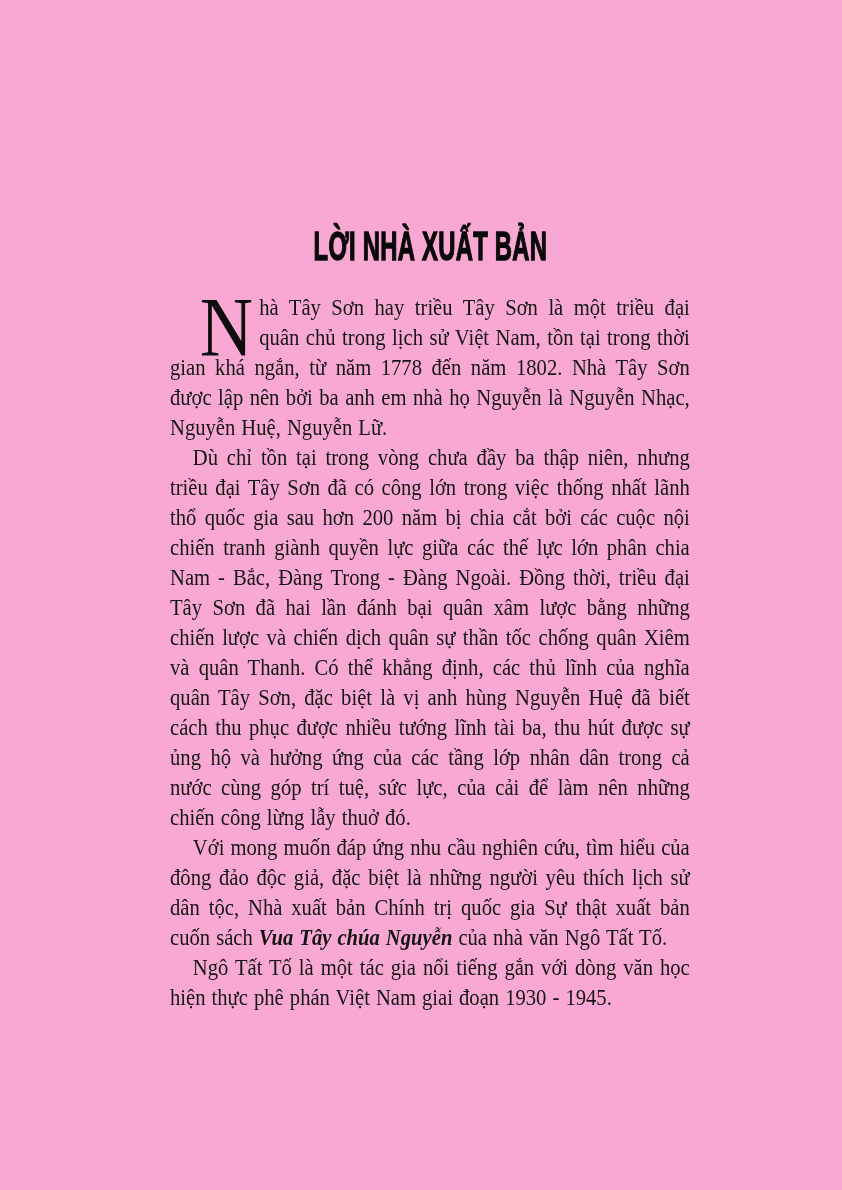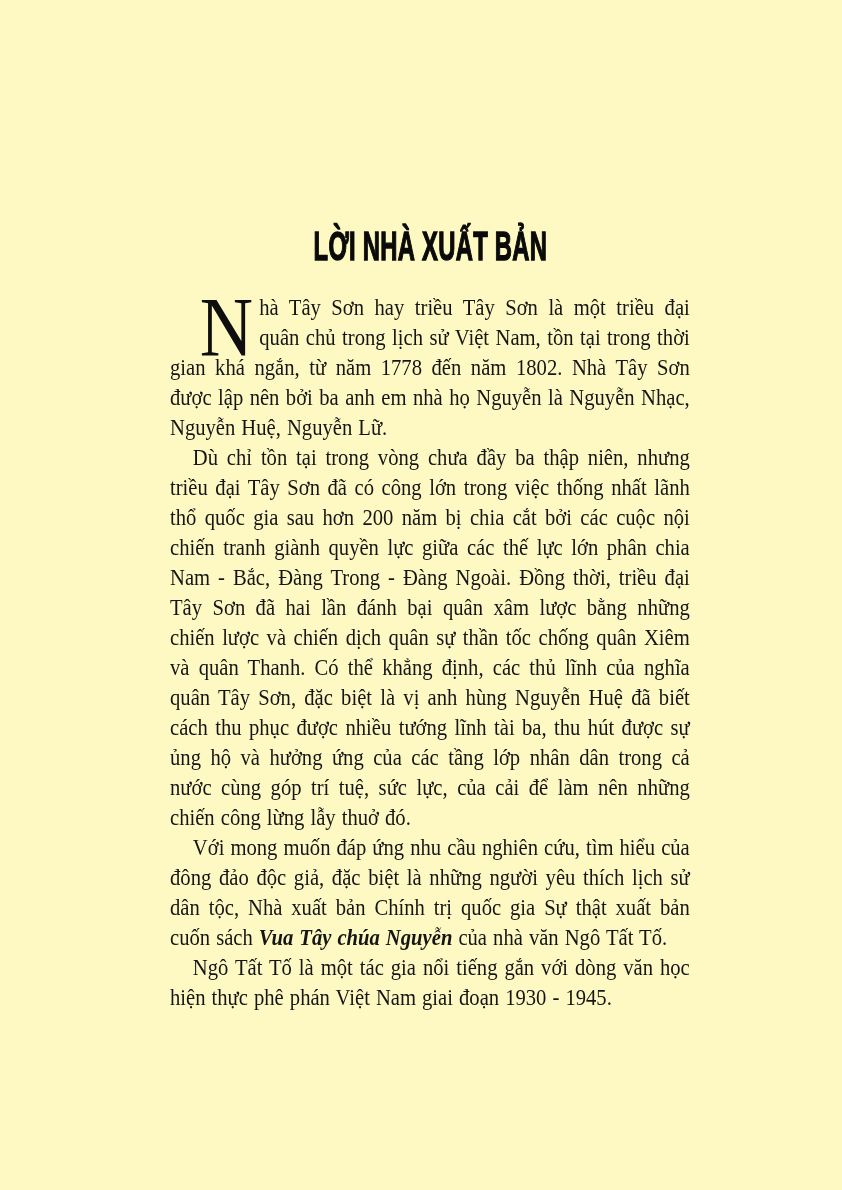--- a/index.html
+++ b/index.html
@@ -5,21 +5,21 @@
 <style>
   html, body {
     margin: 0;
     padding: 0;
     background: #ffffff;
   }
   .page {
     position: relative;
     width: 842px;
     height: 1190px;
-    background: #fef9c3;
+    background: #f9a8d4;
     color: #151515;
     font-family: "Liberation Serif", "DejaVu Serif", serif;
     overflow: hidden;
   }
   
   .title-wrap {
     position: absolute;
     top: 224px;
     left: 170px;
     width: 520px;

